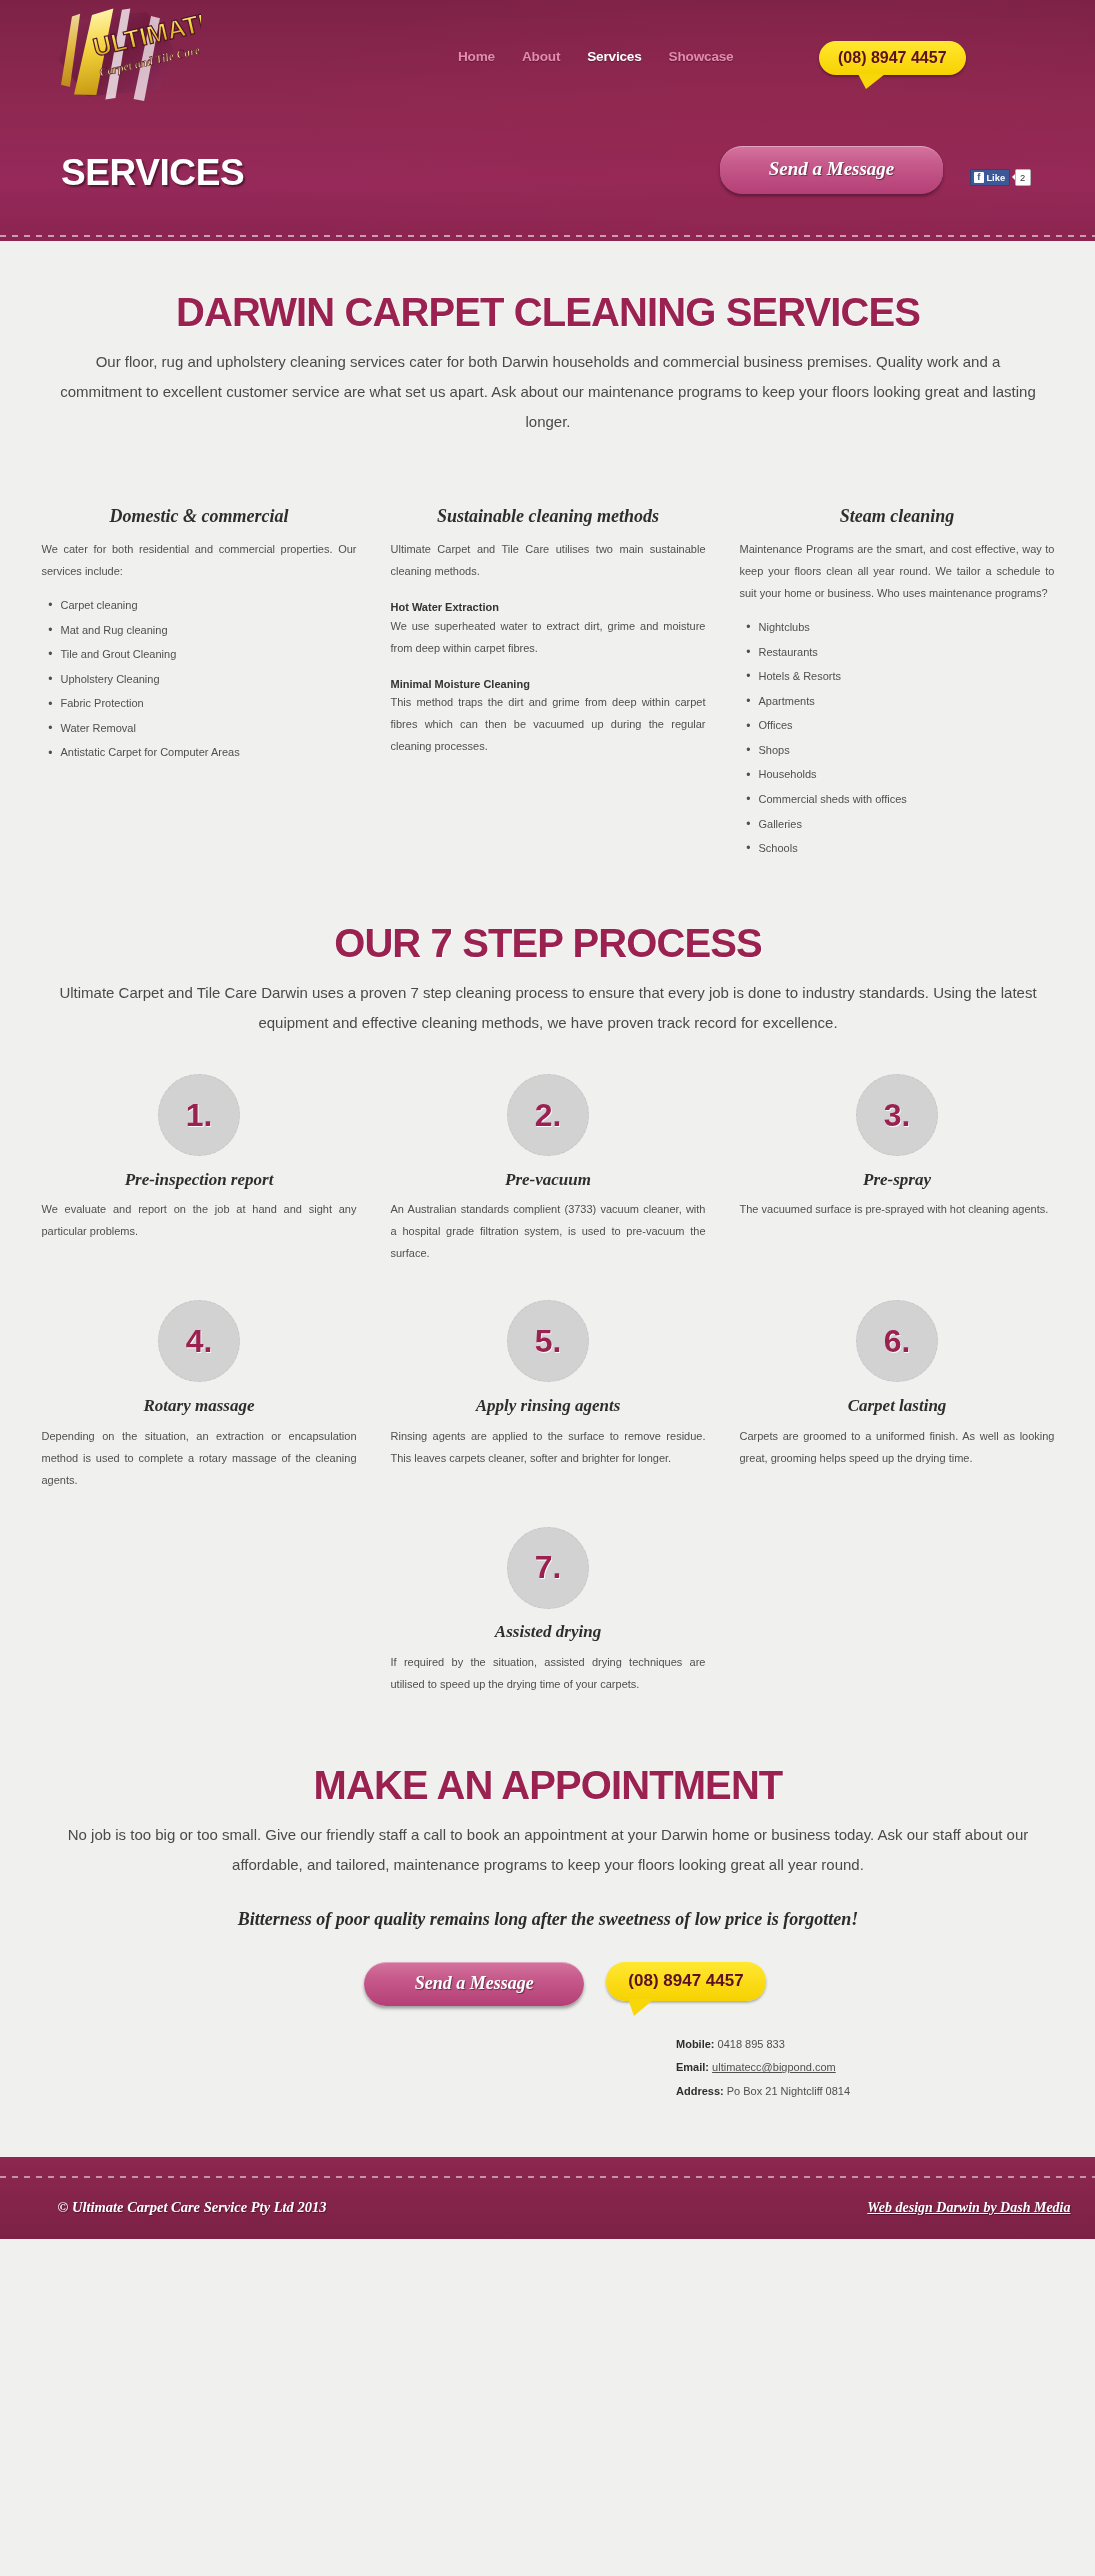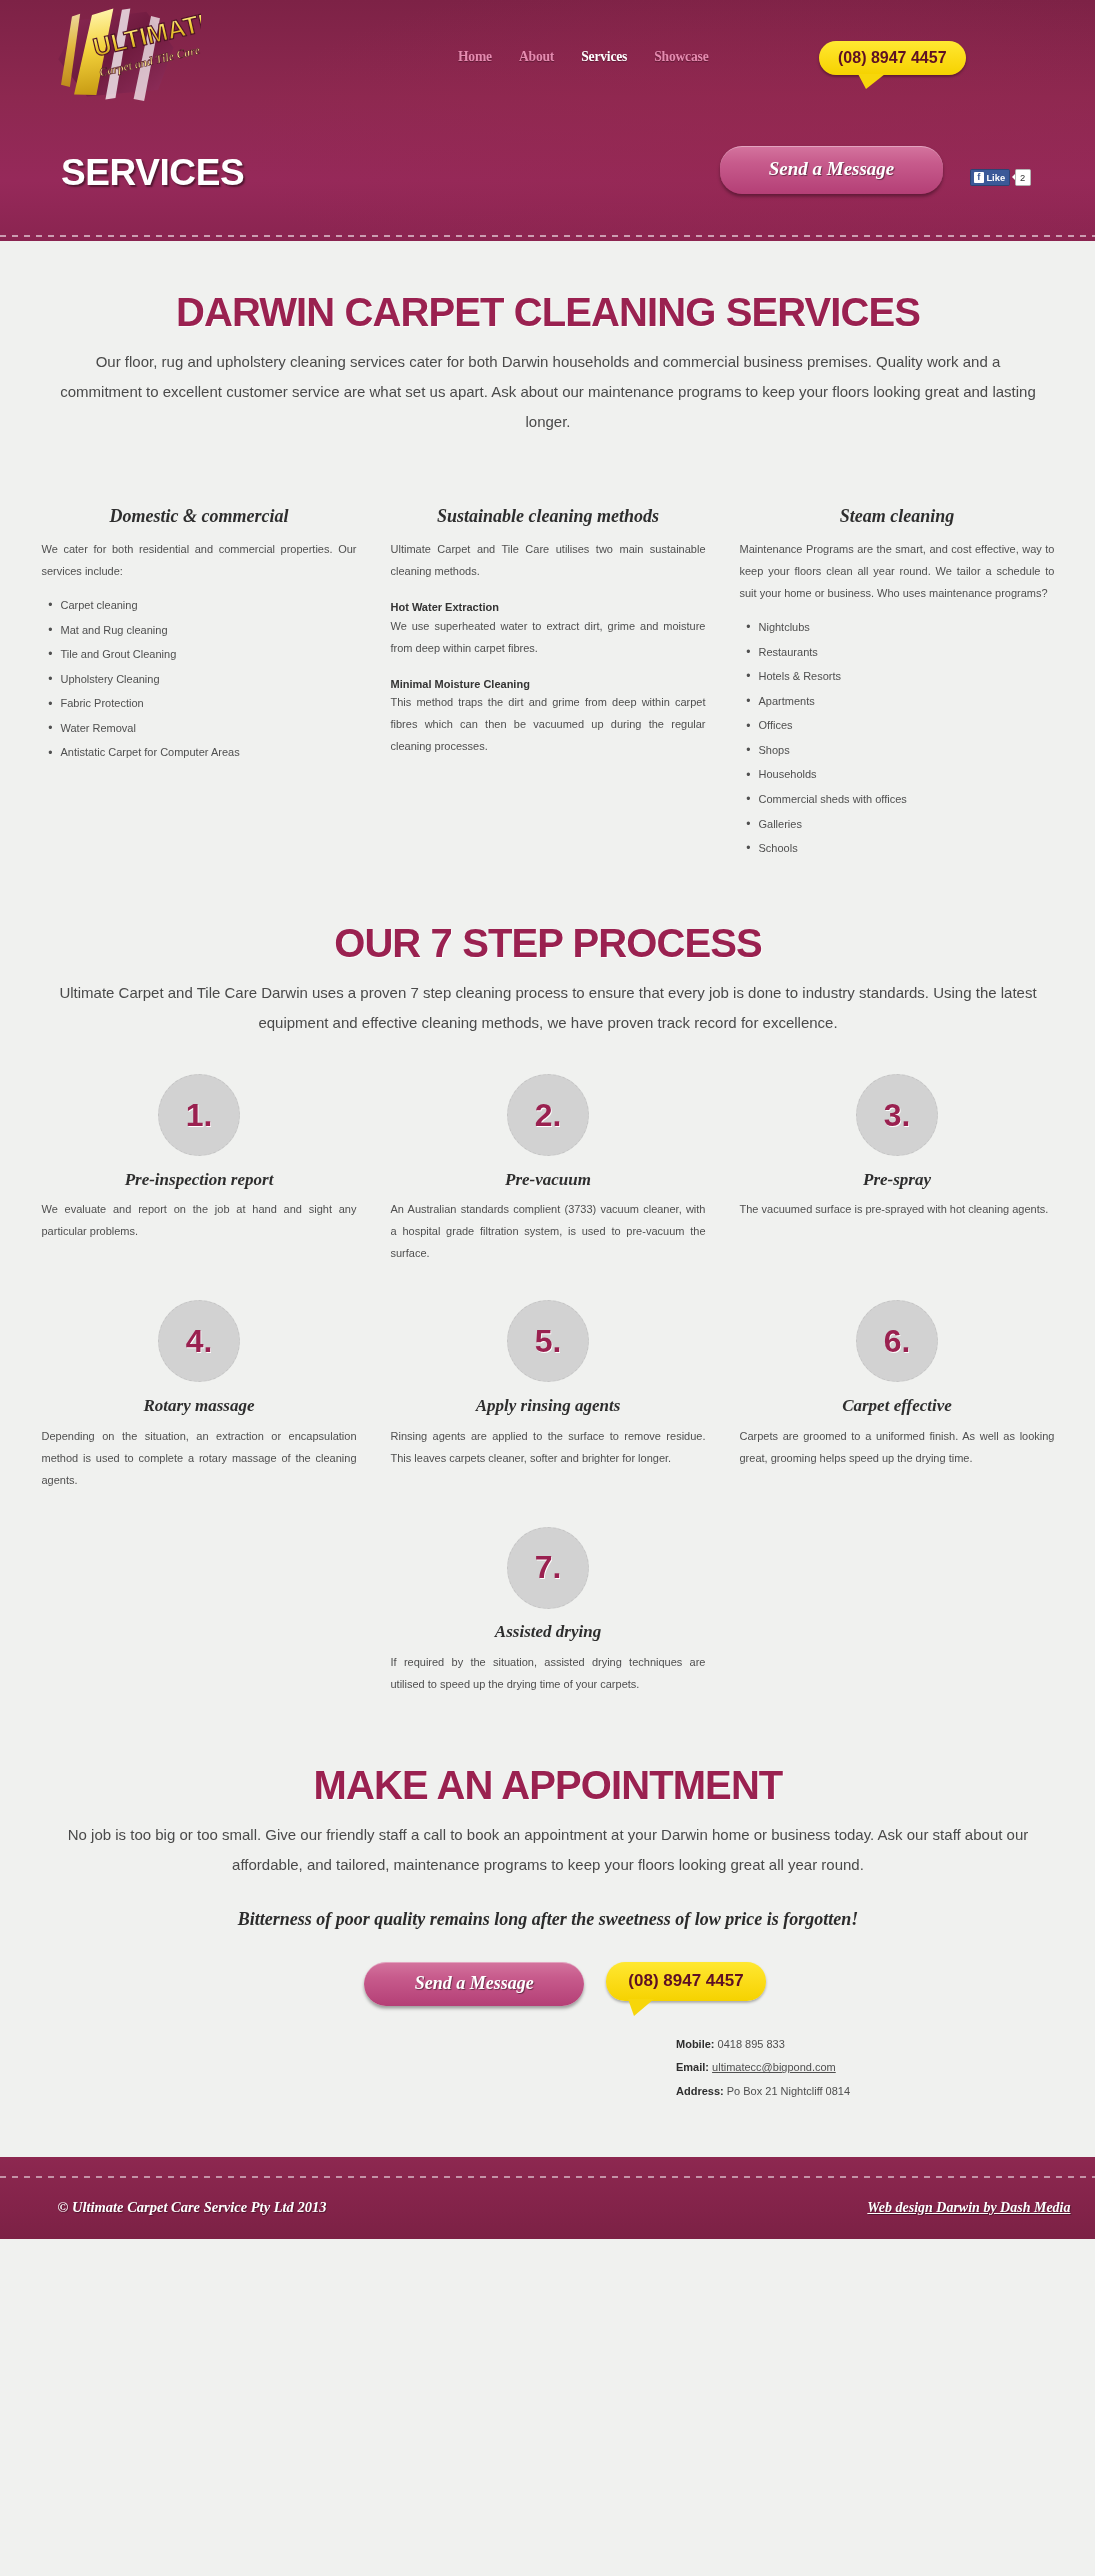--- a/index.html
+++ b/index.html
@@ -33,21 +33,21 @@
     width: 155px; height: 106px;
     overflow: hidden;
   }
   .logo svg { display: block; }
 
   .nav {
     position: absolute; left: 458px; top: 49px;
     display: flex; align-items: center; gap: 27px;
   }
   .nav-item {
-    font-family: Liberation Serif, serif;
+    font-family: Liberation Sans, sans-serif;
     font-size: 13.6px; font-weight: bold;
     color: #e68bb0;
     letter-spacing: -0.2px;
     text-decoration: none;
     cursor: pointer;
     text-shadow: 0 0.9px 0.9px rgba(0,0,0,0.35);
   }
   .nav-item.active { color: #ffffff; }
 
   .phone-bubble {
@@ -428,21 +428,21 @@
           <h4>Rotary massage</h4>
           <p class="body-text">Depending on the situation, an extraction or encapsulation method is used to complete a rotary massage of the cleaning agents.</p>
         </div>
         <div class="step">
           <div class="circle">5.</div>
           <h4>Apply rinsing agents</h4>
           <p class="body-text">Rinsing agents are applied to the surface to remove residue. This leaves carpets cleaner, softer and brighter for longer.</p>
         </div>
         <div class="step">
           <div class="circle">6.</div>
-          <h4>Carpet effective</h4>
+          <h4>Carpet lasting</h4>
           <p class="body-text">Carpets are groomed to a uniformed finish. As well as looking great, grooming helps speed up the drying time.</p>
         </div>
       </div>
 
       <div class="steps-row">
         <div class="step center-one">
           <div class="circle">7.</div>
           <h4>Assisted drying</h4>
           <p class="body-text">If required by the situation, assisted drying techniques are utilised to speed up the drying time of your carpets.</p>
         </div>

